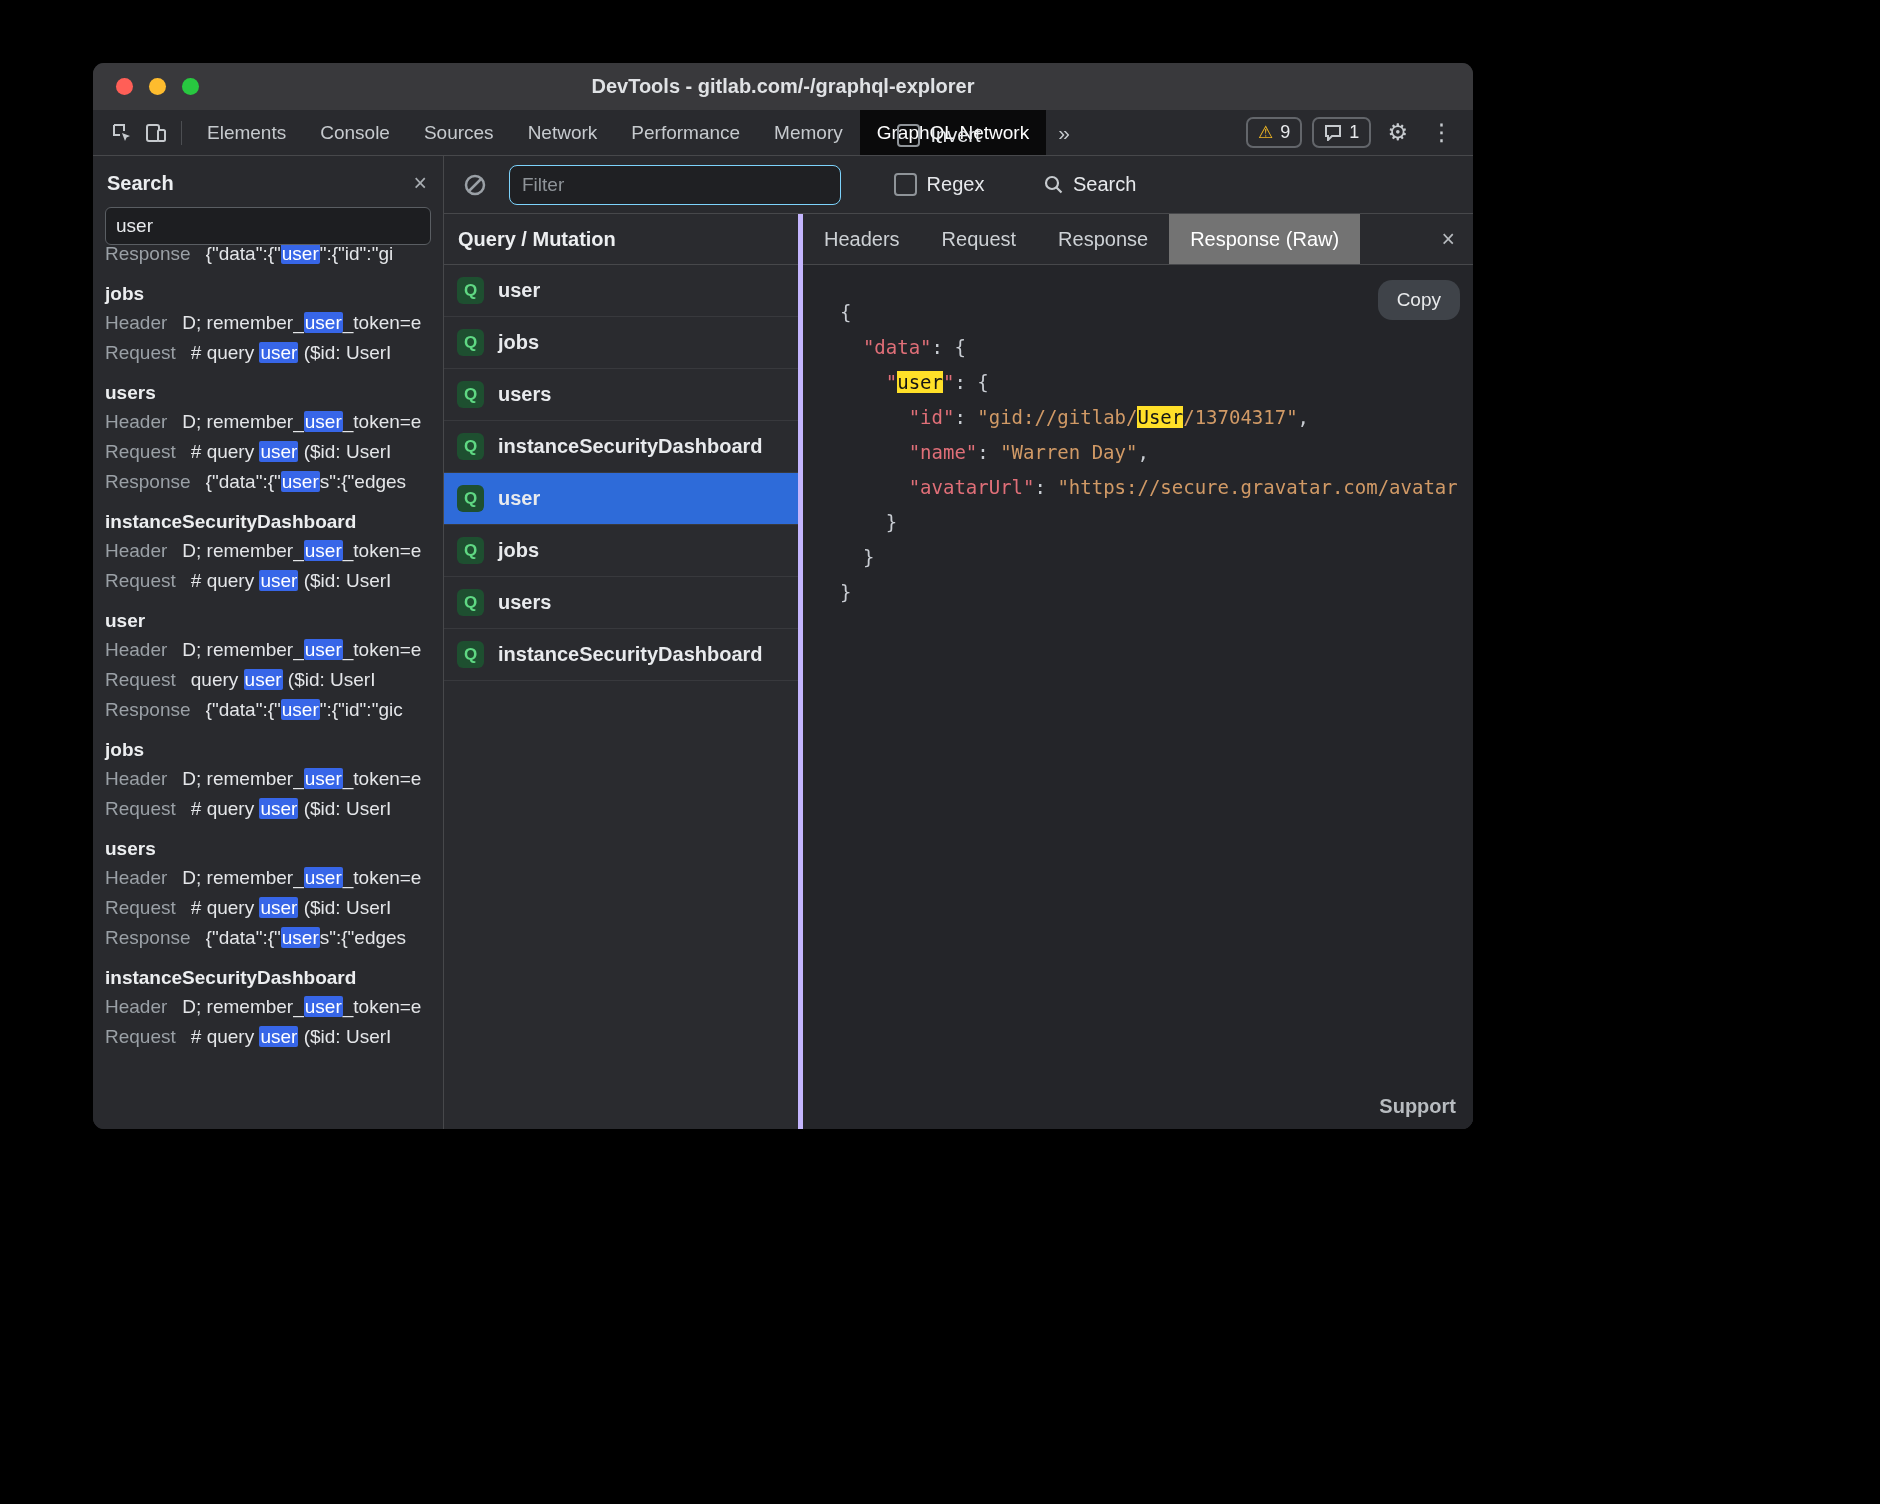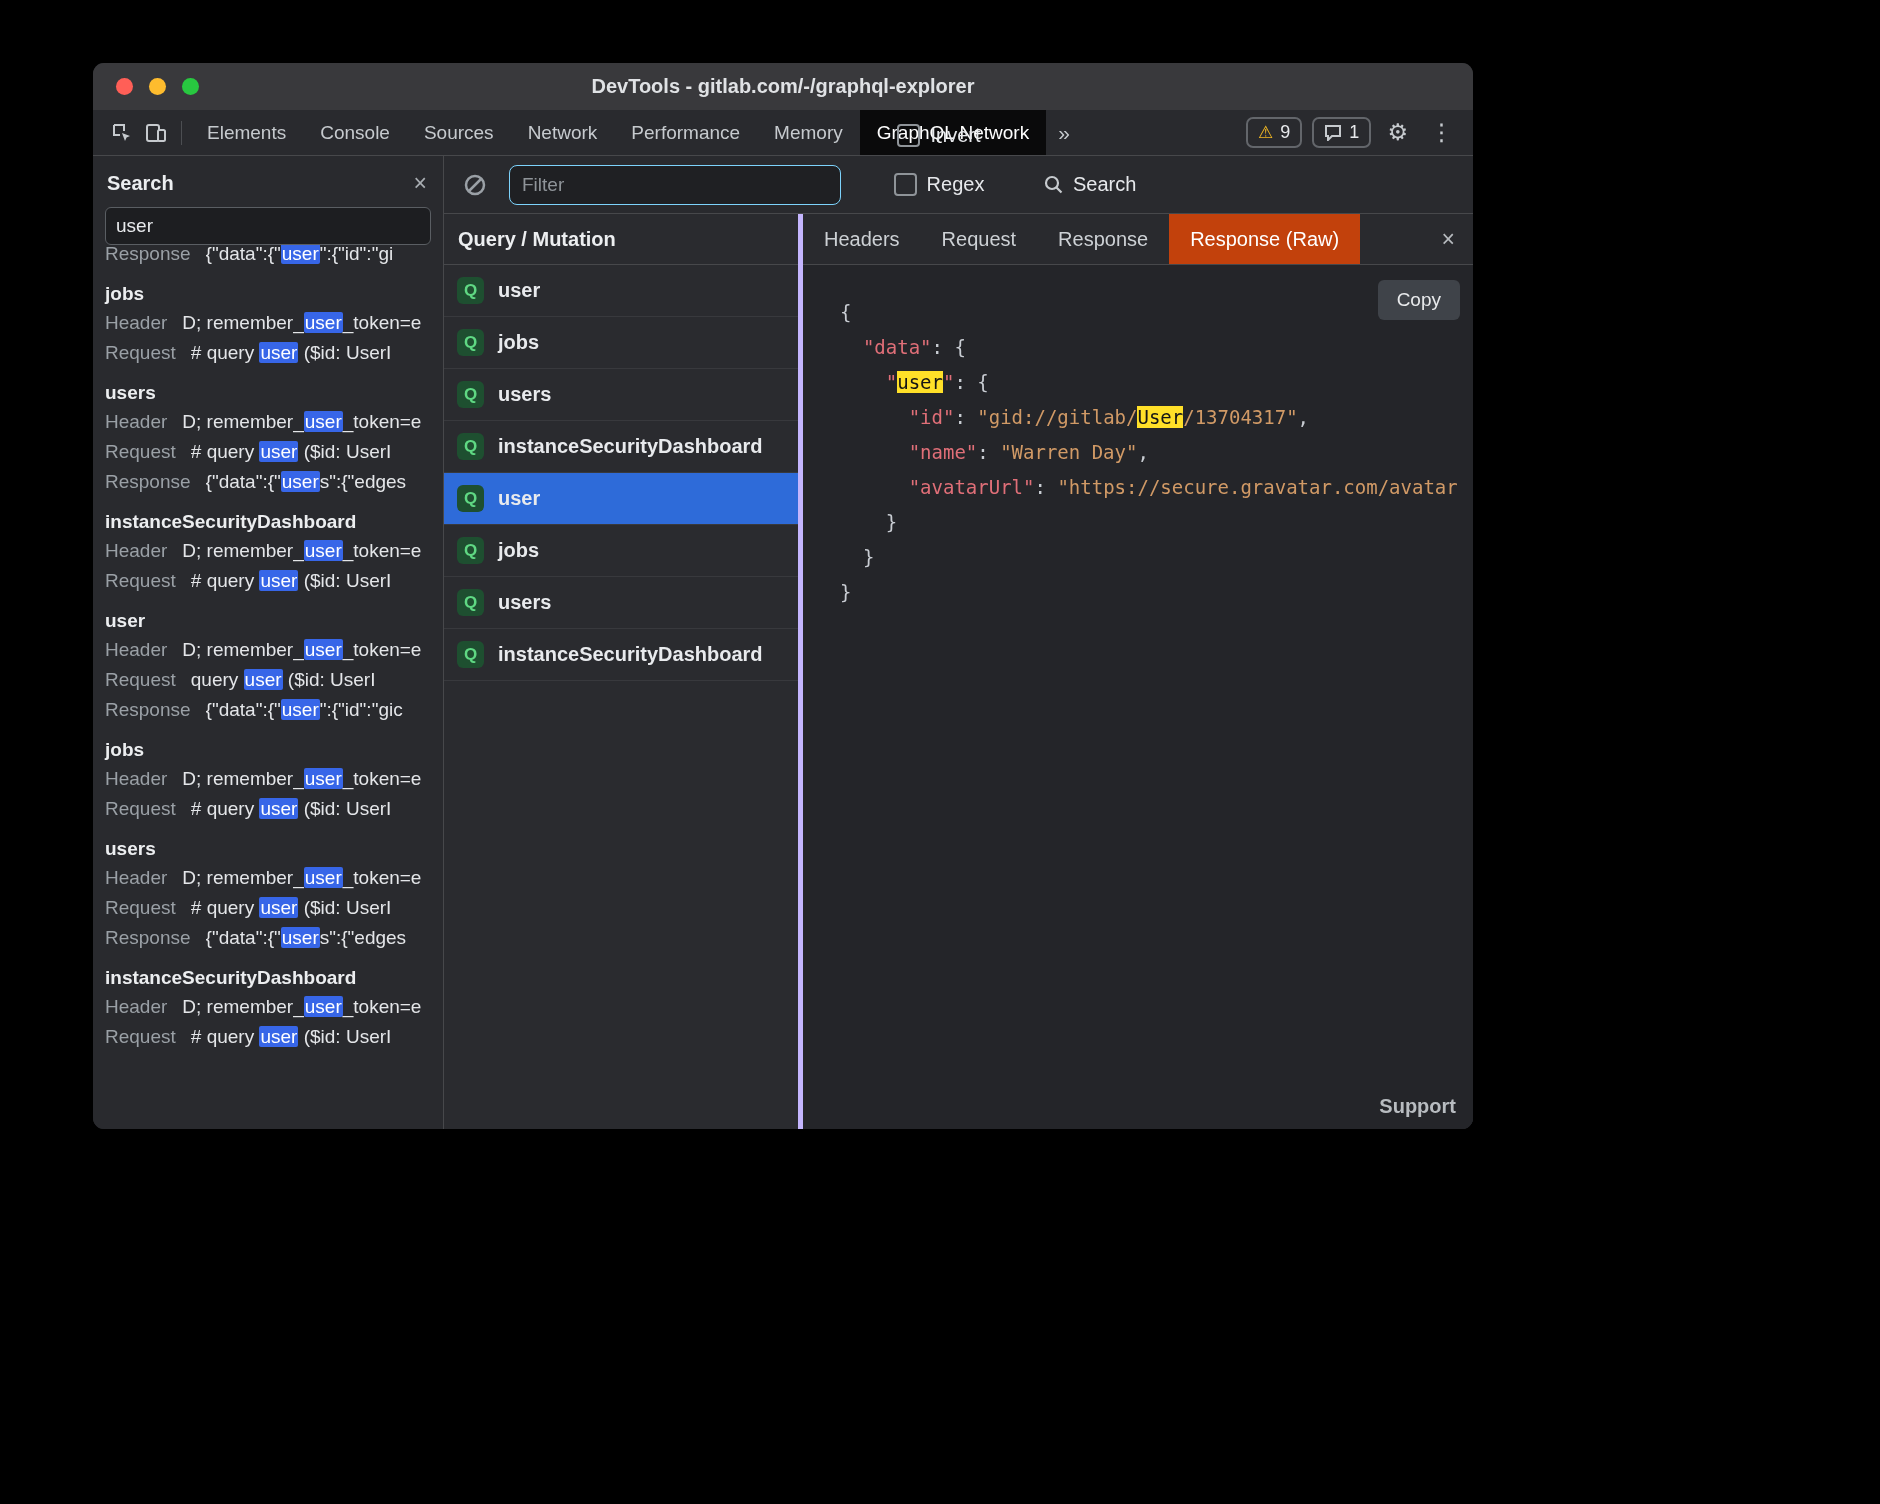--- a/index.html
+++ b/index.html
@@ -57,24 +57,24 @@
   .list-head{height:50px;flex:none;display:flex;align-items:center;padding:0 14px;font-weight:700;font-size:20px;color:#eceef0;border-bottom:1px solid #47484b;}
   .qlist{flex:1;overflow:hidden;}
   .qrow{height:51px;display:flex;align-items:center;gap:14px;padding:0 13px;border-bottom:1px solid #38393d;font-size:20px;font-weight:700;color:#e8eaed;}
   .qrow.selected{background:#2e6bd9;}
   .qbadge{width:27px;height:27px;border-radius:6px;background:#1e4f30;color:#5fd883;display:flex;align-items:center;justify-content:center;font-size:17px;font-weight:700;flex:none;}
 
   .detail{flex:1;display:flex;flex-direction:column;min-width:0;background:#292a2e;}
   .dtabs{height:50px;flex:none;display:flex;align-items:center;border-bottom:1px solid #47484b;font-size:20px;color:#cdd1d5;gap:35px;}
   .dtabwrap{display:flex;height:50px;align-items:stretch;}
   .dtab{padding:0 21px;line-height:50px;white-space:nowrap;}
-  .dtab.active{background:#c2410c;color:#fff;text-align:right;}
+  .dtab.active{background:#737373;color:#fff;text-align:right;}
   .dclose{margin-left:auto;padding-right:18px;font-size:23px;color:#b6babe;line-height:1;}
   .dbody{flex:1;position:relative;background:#242529;overflow:hidden;min-height:0;}
-  .copy-btn{position:absolute;top:15px;right:13px;background:#3f4349;color:#e8eaec;font-size:19px;padding:9px 19px;border-radius:6px;}
+  .copy-btn{position:absolute;top:15px;right:13px;background:#3f4349;color:#e8eaec;font-size:19px;padding:9px 19px;border-radius:14px;}
   .json{font-family:"DejaVu Sans Mono",monospace;font-size:19px;line-height:35px;padding:30px 0 0 37px;white-space:pre;overflow:hidden;}
   .tk-p{color:#c9cdd3}.tk-k{color:#e06f78}.tk-s{color:#d19a66}
   .mark{background:#ffe028;color:#151515;}
   .support{position:absolute;right:17px;bottom:11px;color:#b8bcc0;font-weight:700;font-size:20px;}
   svg{display:block;}
 </style>
 </head>
 <body>
 
 <div class="window">

